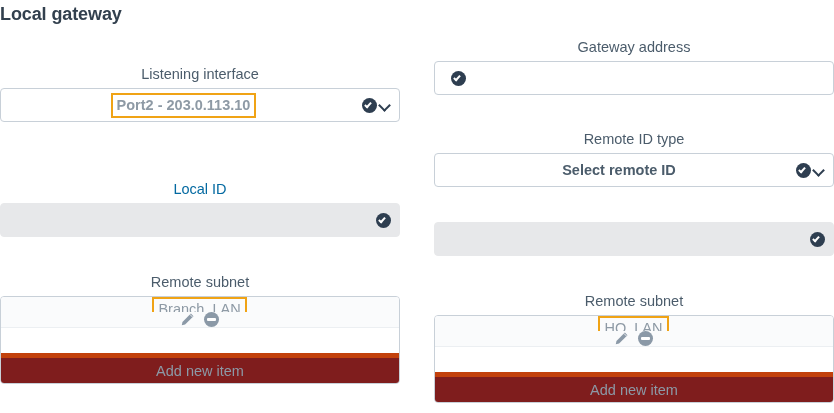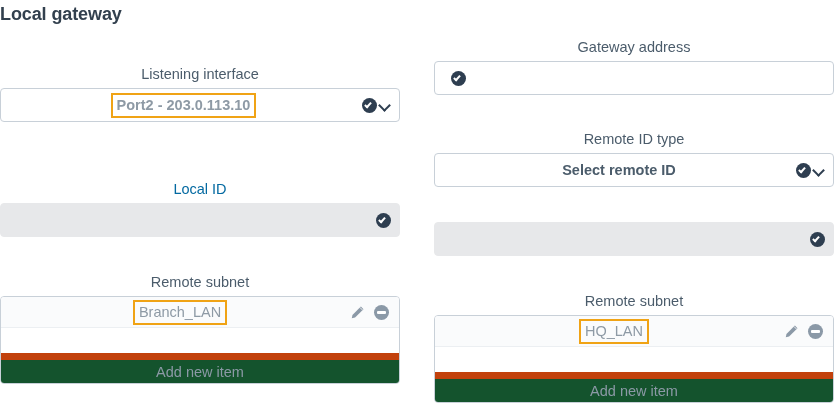--- a/index.html
+++ b/index.html
@@ -154,20 +154,21 @@
     background: #ffffff;
     overflow: hidden;
   }
   .list-row {
     display: flex;
     align-items: center;
     height: 30px;
     padding: 0 10px 0 9px;
     background: #fafbfc;
     box-sizing: border-box;
+    flex-direction: column;
   }
   .list-row .row-text {
     flex: 1 1 auto;
     overflow: hidden;
     white-space: nowrap;
   }
   .row-actions {
     flex: 0 0 auto;
     display: flex;
     align-items: center;
@@ -198,22 +199,22 @@
     border-radius: 1px;
   }
   .list-empty {
     height: 26px;
     background: #ffffff;
     border-top: 1px solid #eceff2;
     box-sizing: border-box;
   }
   .list-footer {
     height: 30px;
-    background: #14532d;
-    border-top: 7px solid #c2410c;
+    background: #7f1d1d;
+    border-top: 5px solid #c2410c;
     display: flex;
     align-items: center;
     justify-content: center;
     box-sizing: border-box;
   }
   .list-footer .add-label {
     font-size: 14.5px;
     color: #8c99a6;
     line-height: 20px;
   }

